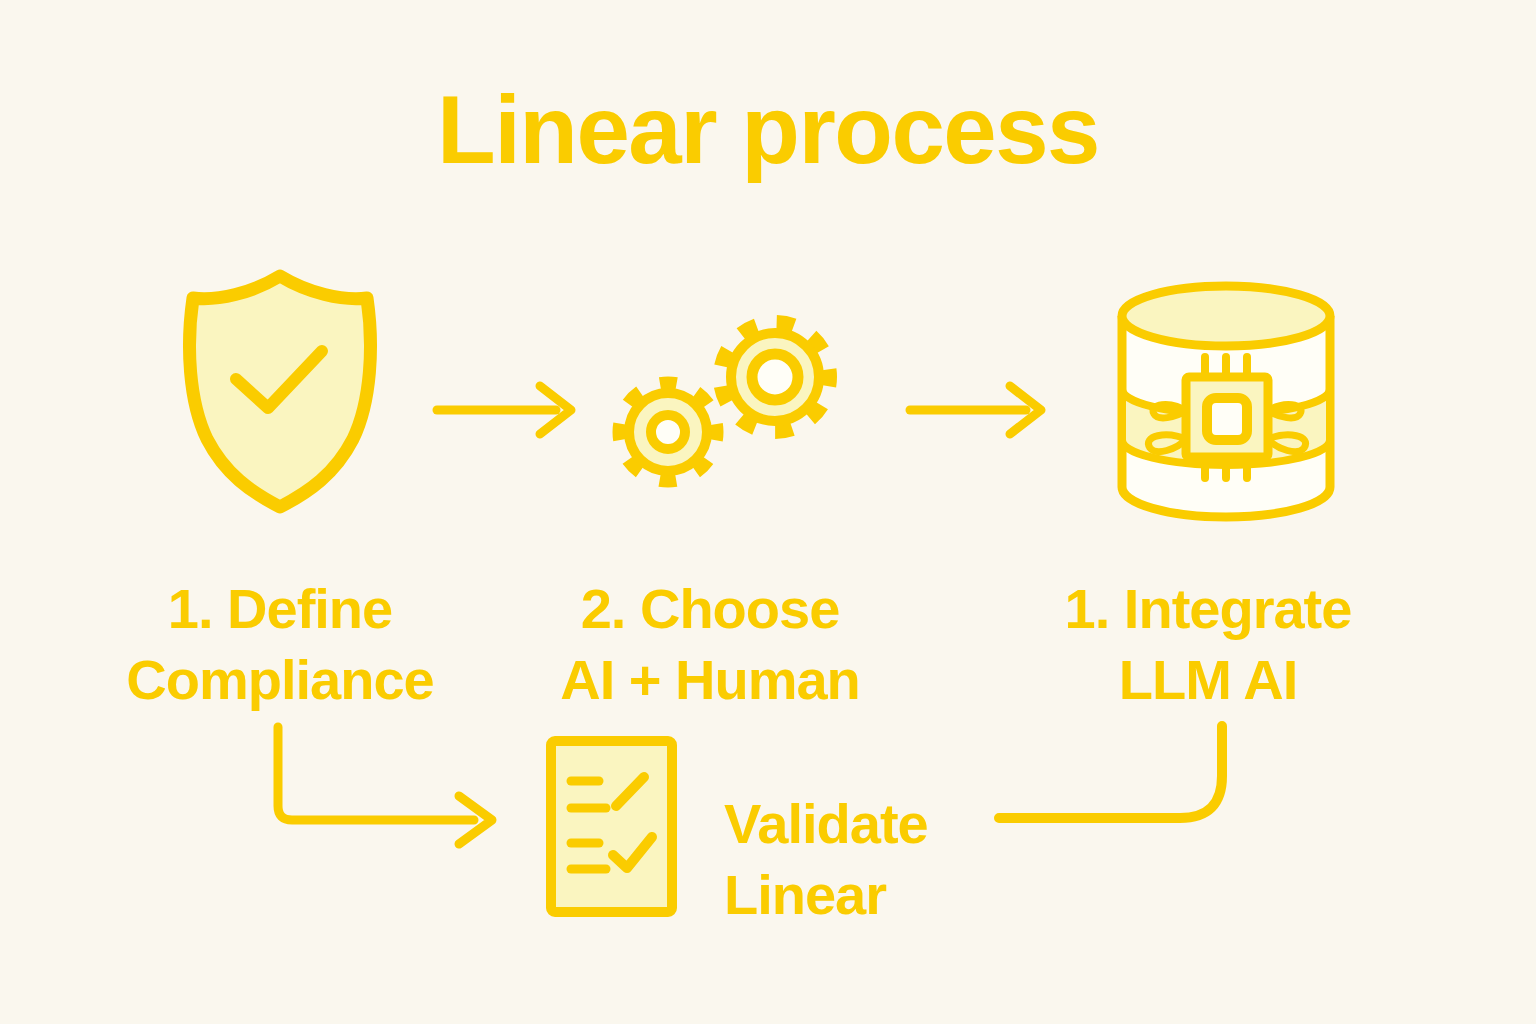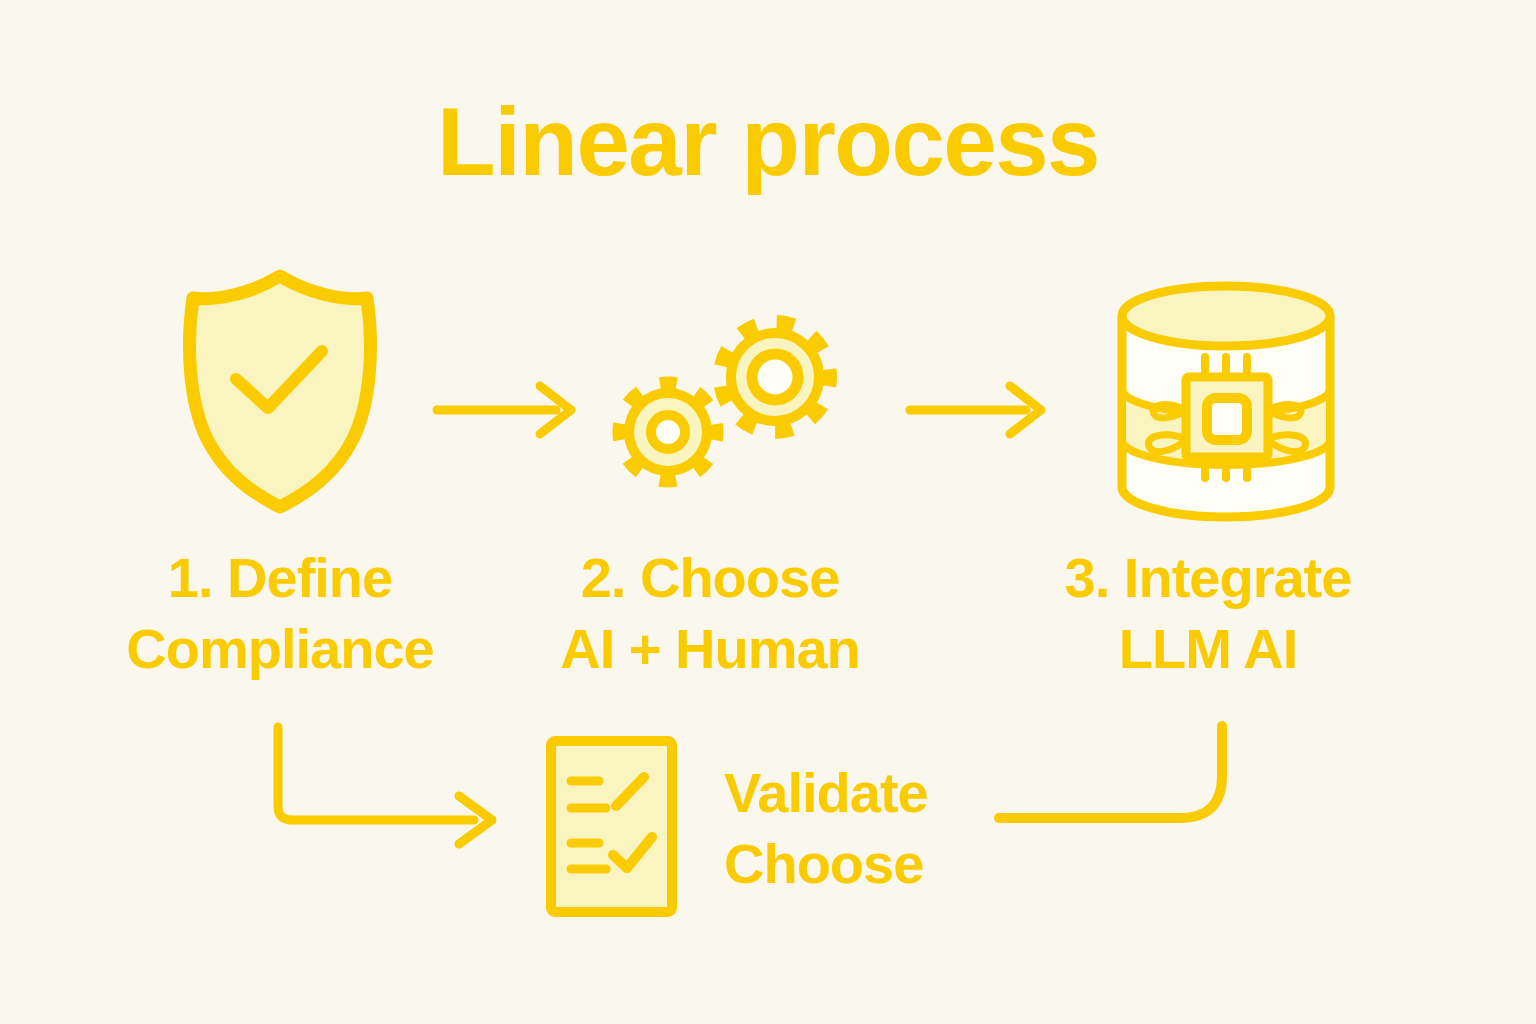--- a/index.html
+++ b/index.html
@@ -10,33 +10,34 @@
   }
   html,body{margin:0;padding:0;}
   body{
     width:1536px;height:1024px;
     background:var(--background);
     font-family:"Liberation Sans", sans-serif;
     overflow:hidden;
   }
   .canvas{position:relative;width:1536px;height:1024px;background:var(--background);}
   .title{
-    position:absolute;left:0;right:0;top:80px;margin:12px;
+    position:absolute;left:0;right:0;top:80px;margin:0;
     text-align:center;
     font-size:96px;line-height:100px;font-weight:bold;
     letter-spacing:-1.5px;
     color:var(--gold);
   }
   .label{
     position:absolute;
     color:var(--gold);
     font-size:56px;line-height:71px;font-weight:bold;
     letter-spacing:-1px;
     white-space:pre-line;
     text-align:center;
+    margin-top:31px;
   }
   .l1{left:80px;top:542px;width:400px;}
   .l2{left:510px;top:542px;width:400px;}
   .l3{left:1008px;top:542px;width:400px;}
   .validate{left:724px;top:757px;width:330px;text-align:left;}
   svg{position:absolute;display:block;}
   .svg-shield{left:166px;top:262px;width:228px;height:256px;}
   .svg-arrow1{left:425px;top:375px;width:155px;height:70px;}
   .svg-gears{left:600px;top:303px;width:245px;height:200px;}
   .svg-arrow2{left:895px;top:375px;width:155px;height:70px;}
@@ -92,38 +93,38 @@
     <path class="fn sg rc" stroke-width="7" d="M1266,412 C1284,400 1306,404 1300,414 C1296,421 1280,418 1266,410"></path>
     <path class="fn sg rc" stroke-width="7" d="M1266,440 C1288,430 1312,436 1304,448 C1298,456 1278,450 1266,438"></path>
     <rect class="fp sg" x="1186" y="377" width="82" height="80" rx="3" stroke-width="9"></rect>
     <rect class="fw sg" x="1207" y="398" width="40" height="42" rx="9" stroke-width="10"></rect>
   </svg>
 
   <div class="label l1">1. Define
 Compliance</div>
   <div class="label l2">2. Choose
 AI + Human</div>
-  <div class="label l3">3. Integrate
+  <div class="label l3">1. Integrate
 LLM AI</div>
 
   <svg class="svg-elbow" viewBox="264 716 236 136">
     <path class="fn sg rc" stroke-width="9" d="M278,727 L278,806 Q278,820 292,820 L474,820"></path>
     <path class="fn sg rc" stroke-width="9" d="M459,796 L492,820 L459,844"></path>
   </svg>
 
   <svg class="svg-doc" viewBox="542 732 140 190">
     <rect class="fp sg" x="551" y="741" width="121" height="171" rx="4" stroke-width="10"></rect>
     <path class="fn sg rc" stroke-width="9" d="M571,781 H599"></path>
     <path class="fn sg rc" stroke-width="9" d="M571,808 H606"></path>
     <path class="fn sg rc" stroke-width="10" d="M616,806 L644,777"></path>
     <path class="fn sg rc" stroke-width="9" d="M571,843 H599"></path>
     <path class="fn sg rc" stroke-width="9" d="M571,869 H606"></path>
     <path class="fn sg rc" stroke-width="10" d="M613,855 L627,868 L652,837"></path>
   </svg>
 
   <div class="label validate">Validate
-Choose</div>
+Linear</div>
 
   <svg class="svg-ret" viewBox="990 716 242 112">
     <path class="fn sg rc" stroke-width="10" d="M1222,726 L1222,776 Q1222,818 1180,818 L999,818"></path>
   </svg>
 
 </div>
 
 </body></html>

